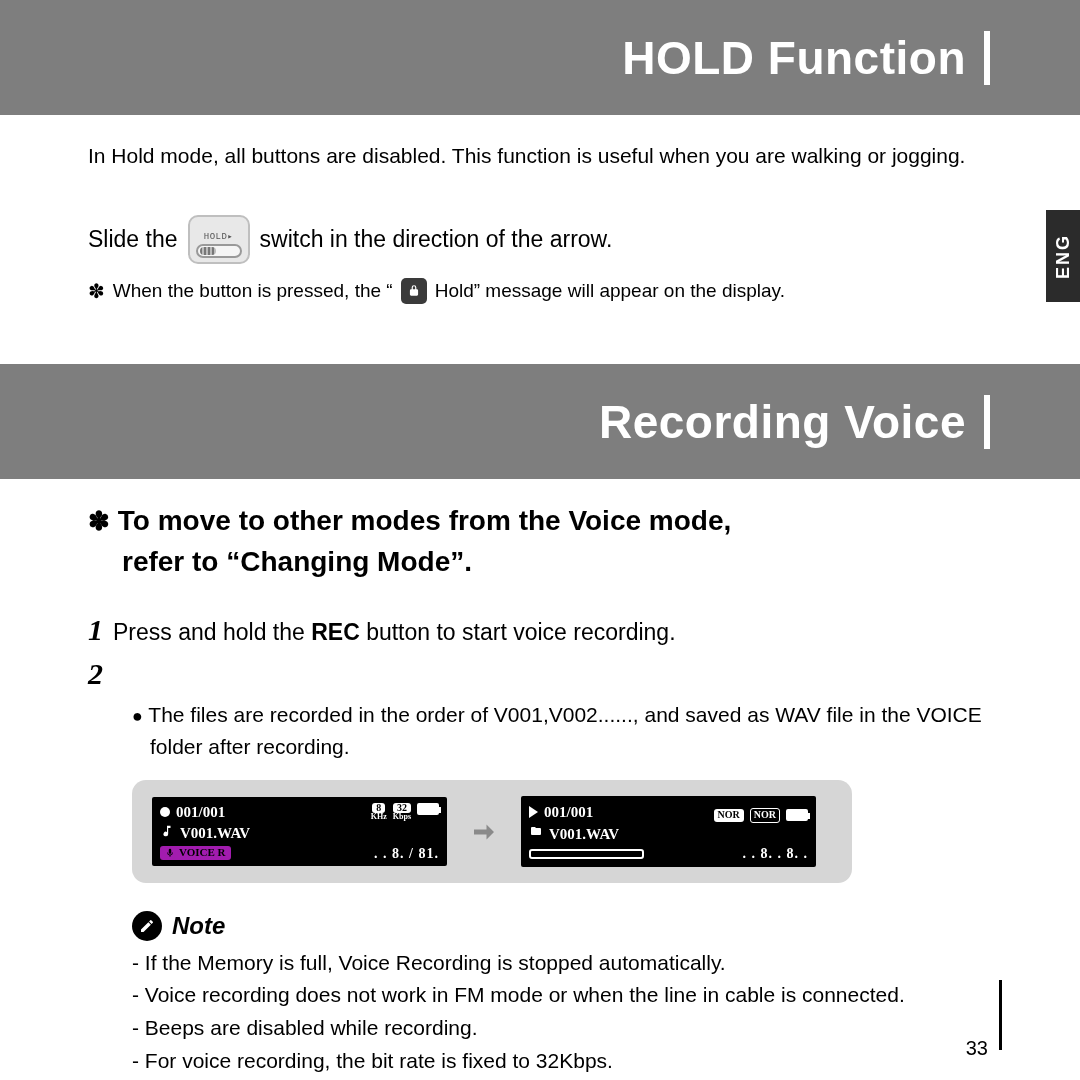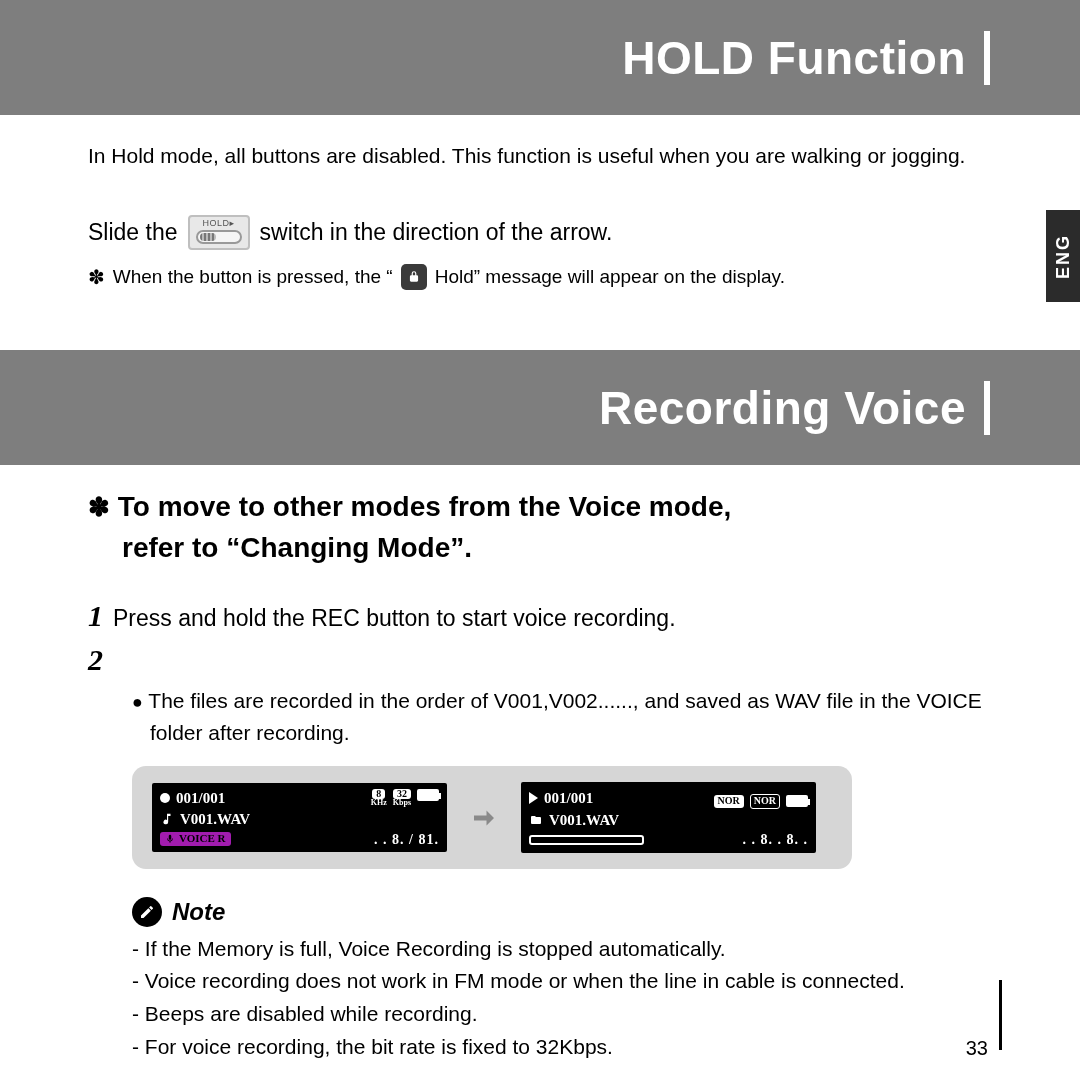--- a/index.html
+++ b/index.html
@@ -55,24 +55,25 @@
     display: flex;
     align-items: center;
     flex-wrap: wrap;
     gap: 10px;
   }
   .hold-switch {
     display: inline-flex;
     flex-direction: column;
     align-items: center;
     border: 2px solid #bfbfbf;
-    border-radius: 4px;
+    border-radius: 10px;
     background: #e8e8e8;
-    padding: 2px 6px 4px 6px;
+    padding: 16px 6px 4px 6px;
     line-height: 1;
+    font-family: Liberation Mono, monospace;
   }
   .hold-switch .lab { font-size: 9px; color: #555; letter-spacing: 0.5px; }
   .hold-switch .slot {
     width: 46px; height: 14px; border: 2px solid #999; border-radius: 7px;
     position: relative; background: #f5f5f5; margin-top: 2px;
   }
   .hold-switch .slot::after {
     content: ""; position: absolute; left: 2px; top: 1px; width: 16px; height: 8px;
     background: repeating-linear-gradient(90deg,#777 0 2px,#bbb 2px 4px);
     border-radius: 4px;
@@ -101,21 +102,21 @@
     font-weight: 700;
     line-height: 1.45;
   }
   .crossref .star { font-size: 26px; margin-right: 8px; }
   .crossref .line2 { display: block; margin-left: 34px; }
 
   .steps { margin-top: 30px; font-size: 23px; }
   .step { display: flex; align-items: baseline; gap: 10px; margin-bottom: 8px; }
   .stepnum { font-family: "Times New Roman", serif; font-style: italic; font-weight: 700; font-size: 30px; }
   .steptxt { line-height: 1.5; }
-  .steptxt b { font-weight: 400; }
+  .steptxt b { font-weight: 700; }
 
   .bullet-line {
     margin-left: 44px;
     font-size: 21px;
     line-height: 1.5;
     text-indent: -18px;
     padding-left: 18px;
   }
   .bullet-line .dot { font-size: 18px; }
 
@@ -148,21 +149,21 @@
     font-weight: 800;
   }
   .lcd .chip.norinv {
     background: #000; color: #fff; border: 1px solid #fff; padding: 0 3px;
   }
   .lcd .batt {
     width: 22px; height: 12px; border: 2px solid #fff; border-radius: 2px; position: relative;
     background: linear-gradient(90deg,#fff 0 33%, #000 33% 34%, #fff 34% 66%, #000 66% 67%, #fff 67% 100%);
   }
   .lcd .batt::after { content: ""; position: absolute; right: -4px; top: 2px; width: 3px; height: 6px; background: #fff; }
-  .lcd .row2 { margin-top: 2px; display: flex; align-items: center; gap: 6px; }
+  .lcd .row2 { margin-top: 2px; display: flex; gap: 6px; }
   .lcd .row3 { display: flex; align-items: center; justify-content: space-between; margin-top: 2px; }
   .lcd .mic-badge {
     display: inline-flex; align-items: center; gap: 4px;
     background: #a21caf; color: #000; border-radius: 3px; padding: 0 5px;
     font-size: 11px; font-weight: 800;
   }
   .lcd .pbar {
     width: 115px; height: 10px; border: 2px solid #fff; border-radius: 3px;
   }
   .lcd .time { font-size: 14px; letter-spacing: 1px; font-weight: 800; }

